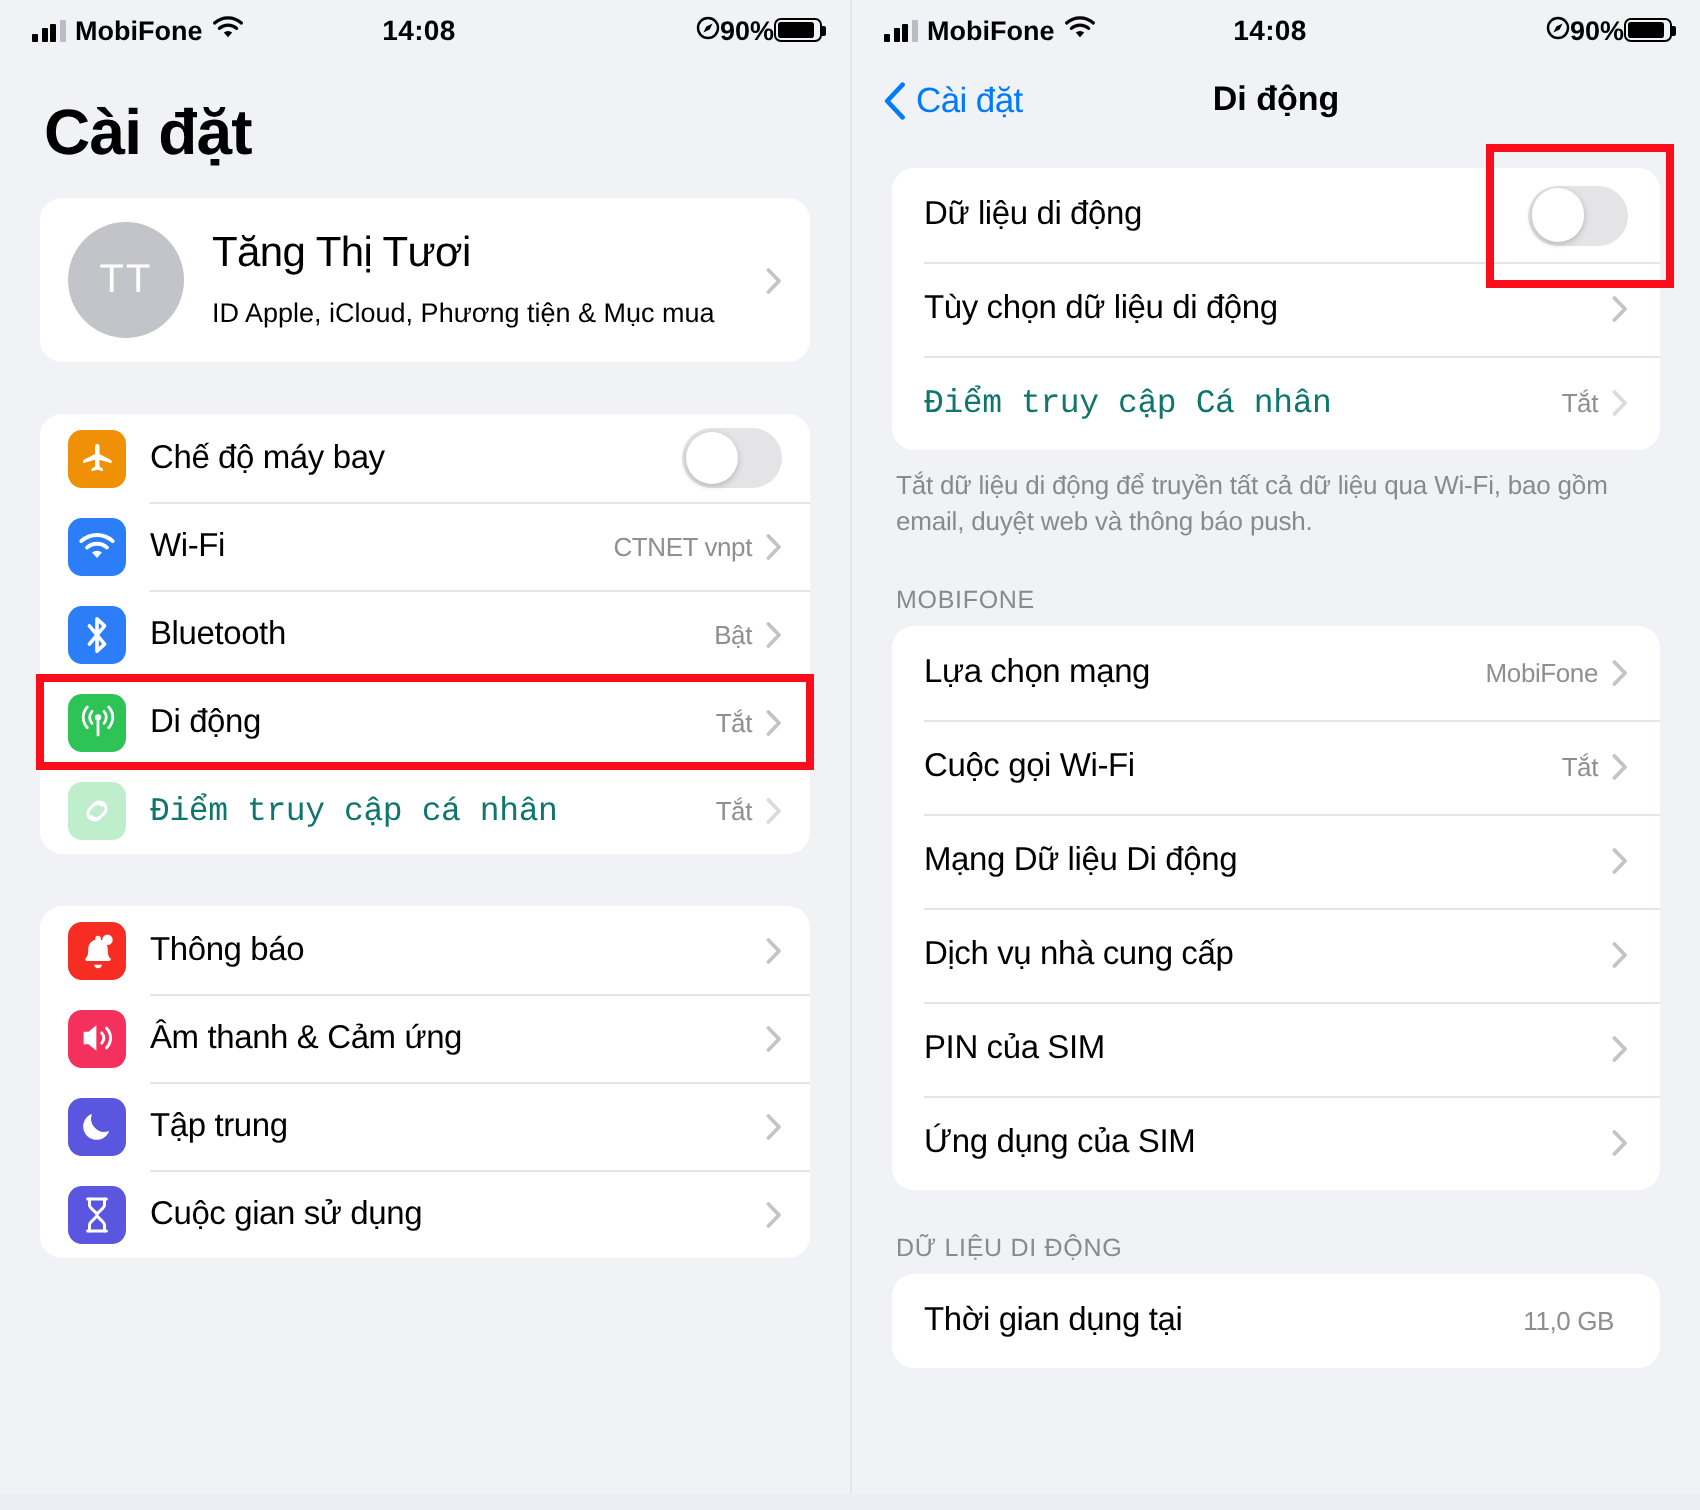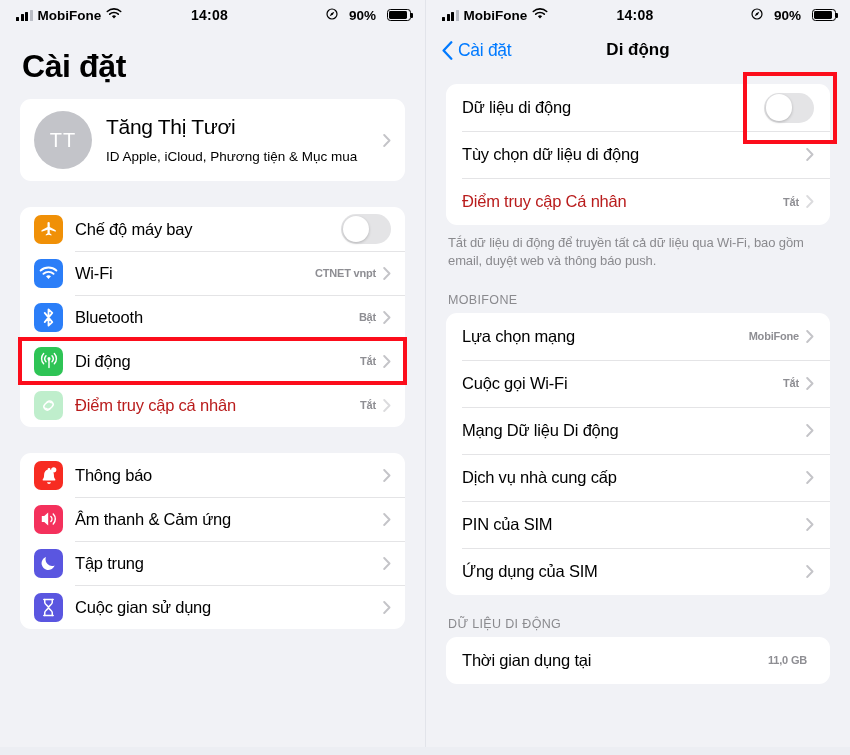--- a/index.html
+++ b/index.html
@@ -20,21 +20,21 @@
 
   
   .statusbar {
     height: 30px;
     display: flex; align-items: center;
     padding: 0 14px 0 16px;
     font-size: 14px; font-weight: bold; color: #000;
   }
   .sb-left { display: flex; align-items: center; gap: 5px; flex: 1; }
   .sb-center { flex: 0 0 auto; letter-spacing: .2px; }
-  .sb-right { display: flex; align-items: center; justify-content: flex-end; gap: 11px; flex: 1; margin-left: 8px; }
+  .sb-right { display: flex; align-items: center; justify-content: flex-end; gap: 0; flex: 1; margin-left: 8px; }
   .carrier { font-size: 13.5px; font-weight: bold; }
   .bars { display: flex; align-items: flex-end; gap: 1.5px; height: 11px; }
   .bars i { display: block; width: 3px; background: #000; border-radius: .5px; }
   .bars i:nth-child(1) { height: 4px; }
   .bars i:nth-child(2) { height: 6.5px; }
   .bars i:nth-child(3) { height: 9px; }
   .bars i:nth-child(4) { height: 11px; background: #b9bcc4; }
   .batt-pct { font-size: 13.5px; font-weight: bold; }
   .batt {
     width: 24px; height: 12px; border: 1.4px solid #000;
@@ -66,22 +66,22 @@
   }
   .row.noicon + .row.noicon::before { left: 16px; }
   .ic {
     width: 29px; height: 29px; border-radius: 7px;
     flex: 0 0 29px; margin-right: 12px;
     display: flex; align-items: center; justify-content: center;
     color: #fff;
   }
   .ic svg { display: block; }
   .label { font-size: 16.5px; color: #000; flex: 1; letter-spacing: -.2px; }
-  .label.dim { color: #b91c1c; }
-  .value { font-size: 11px; color: #8e8e93; margin-right: 7px; letter-spacing: -.2px; font-weight: bold; }
+  .label.dim { color: #0f766e; font-family: Liberation Mono, monospace; }
+  .value { font-size: 13px; color: #8e8e93; margin-right: 7px; letter-spacing: -.2px; }
   .chev {
     width: 8px; height: 13px; flex: 0 0 8px;
     color: #c4c4c8;
   }
   .chev svg { display: block; }
 
   
   .acct-row { padding: 12px 14px; align-items: center; min-height: 76px; }
   .avatar {
     width: 58px; height: 58px; border-radius: 50%;

